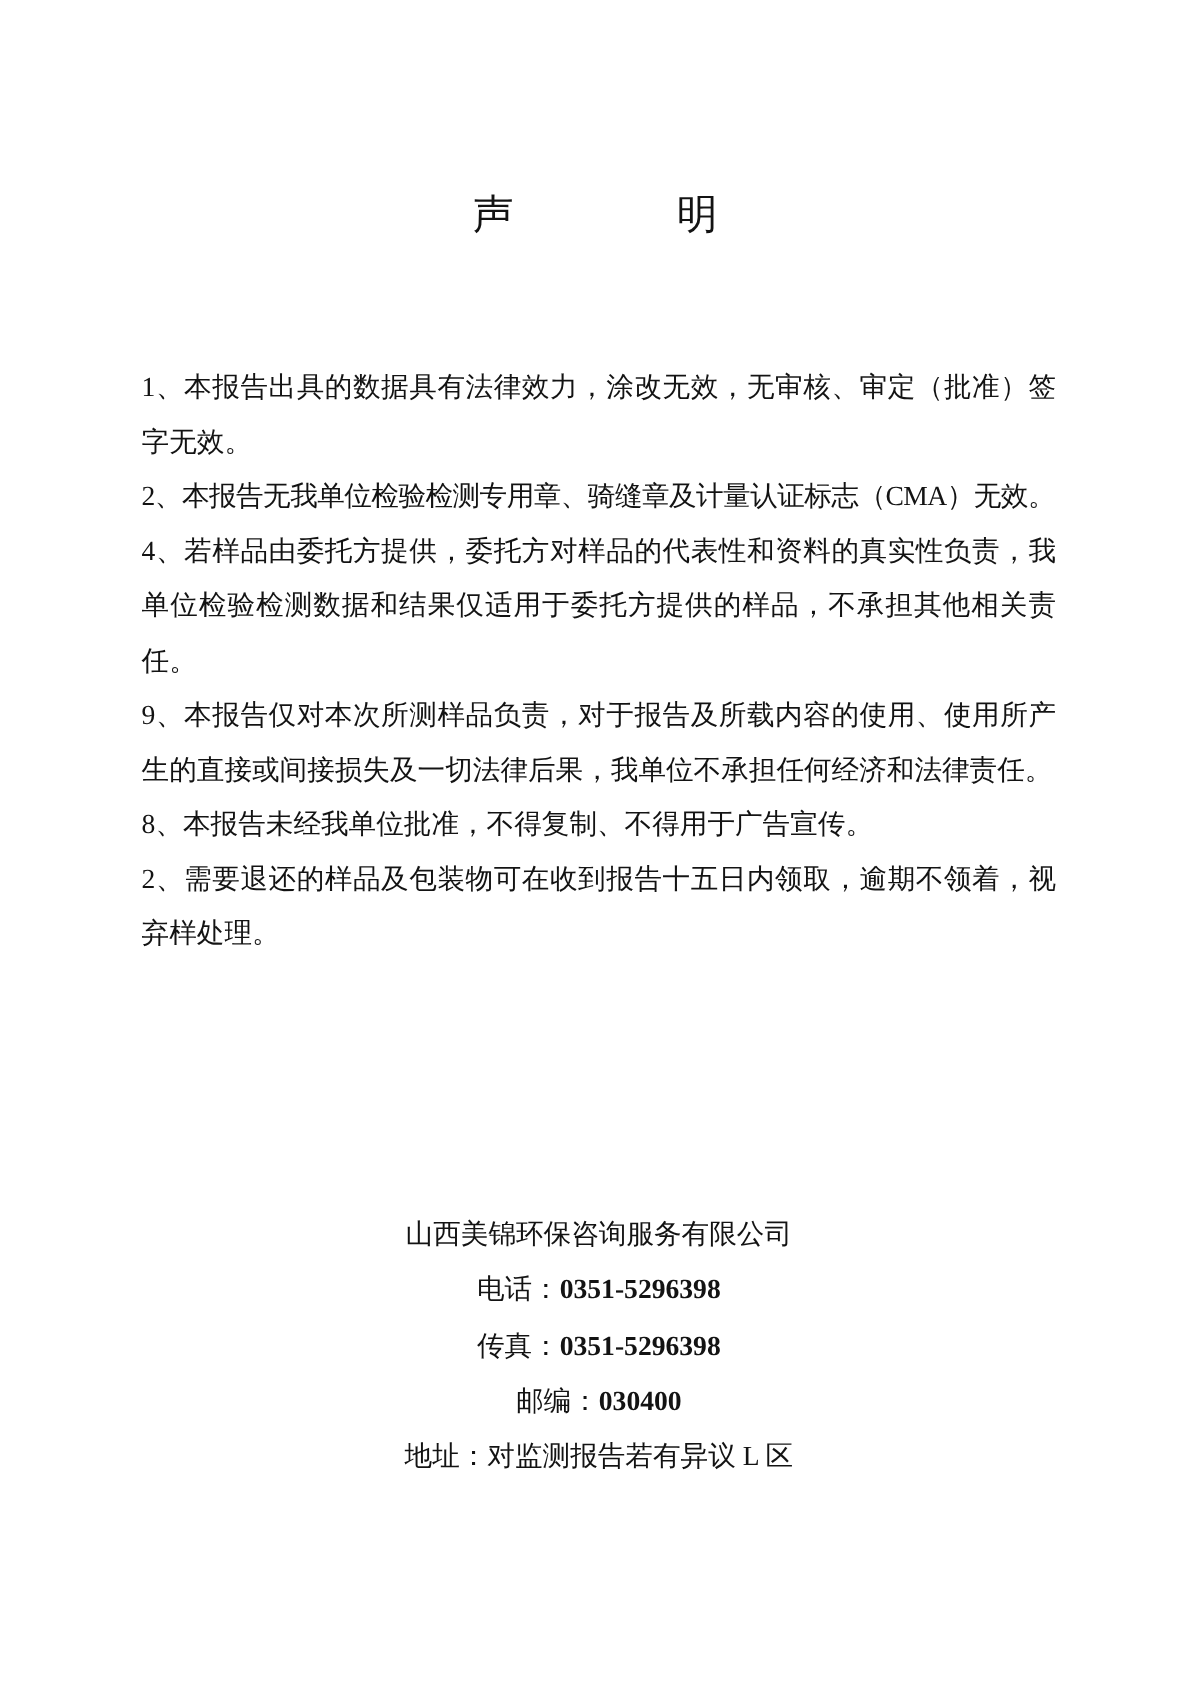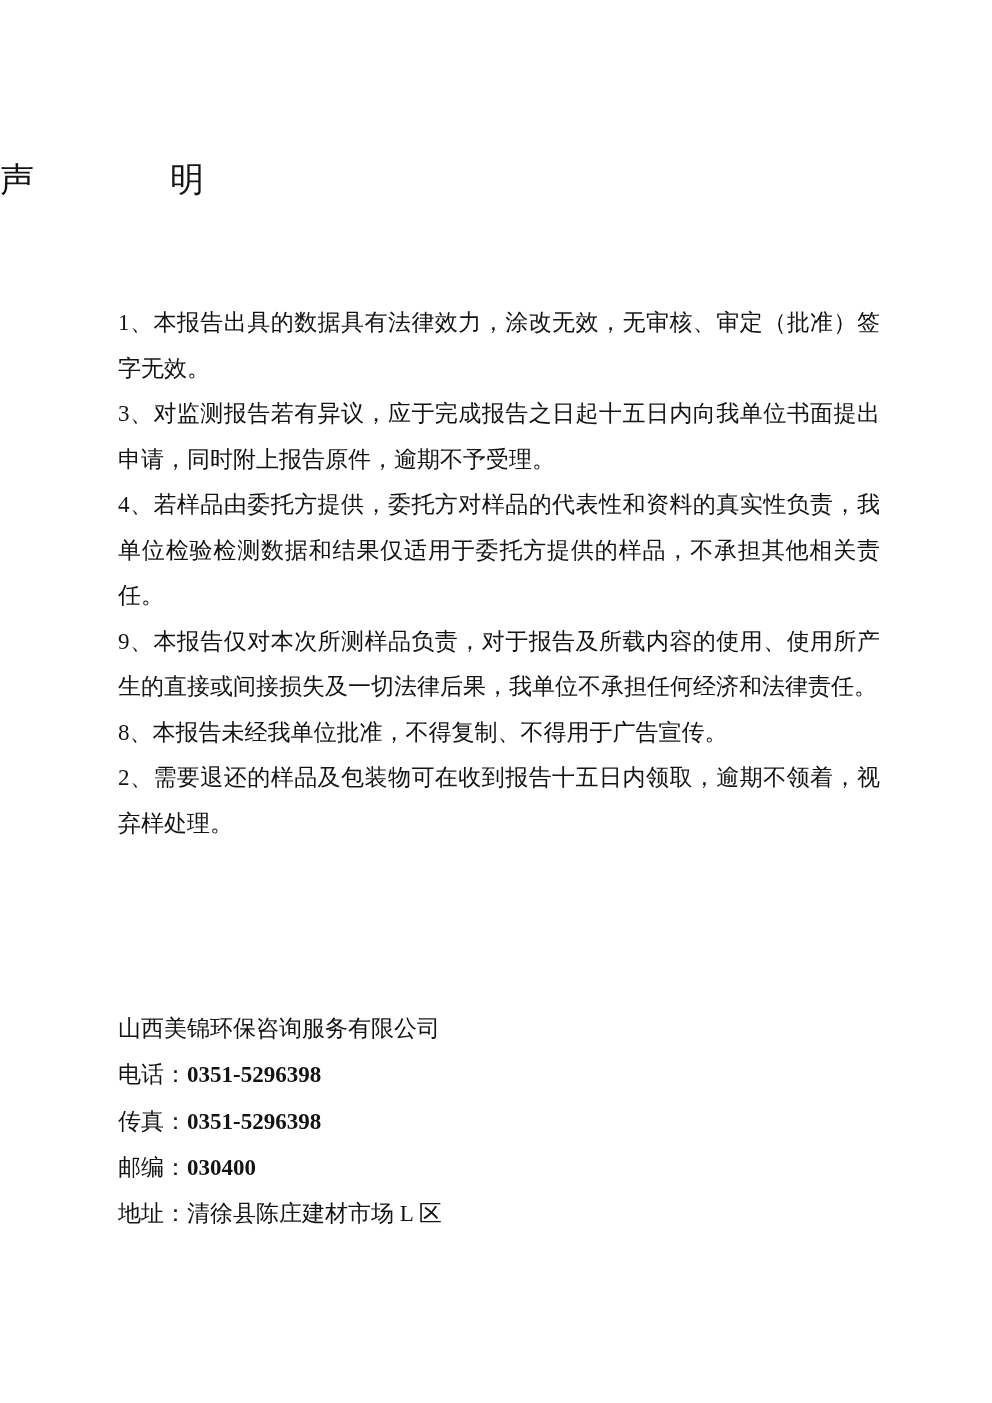--- a/index.html
+++ b/index.html
@@ -10,21 +10,21 @@
     background: #ffffff;
     color: #131313;
     font-family: "Liberation Serif", "DejaVu Serif", serif;
     overflow: hidden;
   }
   .doc-title {
     position: absolute;
     top: 156px;
     left: 0;
     width: 100%;
-    text-align: left;
+    text-align: center;
     font-size: 34px;
     line-height: 48px;
     font-weight: 400;
     white-space: pre;
   }
   .statements {
     position: absolute;
     top: 300px;
     left: 118px;
     width: 762px;
@@ -36,42 +36,42 @@
   }
   .statements p { margin: 0; padding: 0; }
   .statements p.tight { letter-spacing: -0.45px; }
   .footer {
     position: absolute;
     top: 1006px;
     left: 118px;
     width: 762px;
     font-size: 23px;
     line-height: 46.3px;
-    text-align: left;
+    text-align: center;
   }
   .footer .line { white-space: pre; }
   .footer .val-bold { font-weight: bold; }
 </style>
 </head>
 <body>
 
 <div class="page">
 
   <div class="doc-title">声　　　　明</div>
 
   <div class="statements">
     <p>1、本报告出具的数据具有法律效力，涂改无效，无审核、审定（批准）签字无效。</p>
-    <p>3、对监测报告若有异议，应于完成报告之日起十五日内向我单位书面提出申请，同时附上报告原件，逾期不予受理。</p>
+    <p class="tight">2、本报告无我单位检验检测专用章、骑缝章及计量认证标志（CMA）无效。</p>
     <p>4、若样品由委托方提供，委托方对样品的代表性和资料的真实性负责，我单位检验检测数据和结果仅适用于委托方提供的样品，不承担其他相关责任。</p>
     <p>9、本报告仅对本次所测样品负责，对于报告及所载内容的使用、使用所产生的直接或间接损失及一切法律后果，我单位不承担任何经济和法律责任。</p>
     <p>8、本报告未经我单位批准，不得复制、不得用于广告宣传。</p>
     <p>2、需要退还的样品及包装物可在收到报告十五日内领取，逾期不领着，视弃样处理。</p>
   </div>
 
   <div class="footer">
     <div class="line">山西美锦环保咨询服务有限公司</div>
     <div class="line"><span>电话：</span><span class="val-bold">0351-5296398</span></div>
     <div class="line"><span>传真：</span><span class="val-bold">0351-5296398</span></div>
     <div class="line"><span>邮编：</span><span class="val-bold">030400</span></div>
-    <div class="line"><span>地址：</span><span>清徐县陈庄建材市场 L 区</span></div>
+    <div class="line"><span>地址：</span><span>对监测报告若有异议 L 区</span></div>
   </div>
 
 </div>
 
 </body></html>

